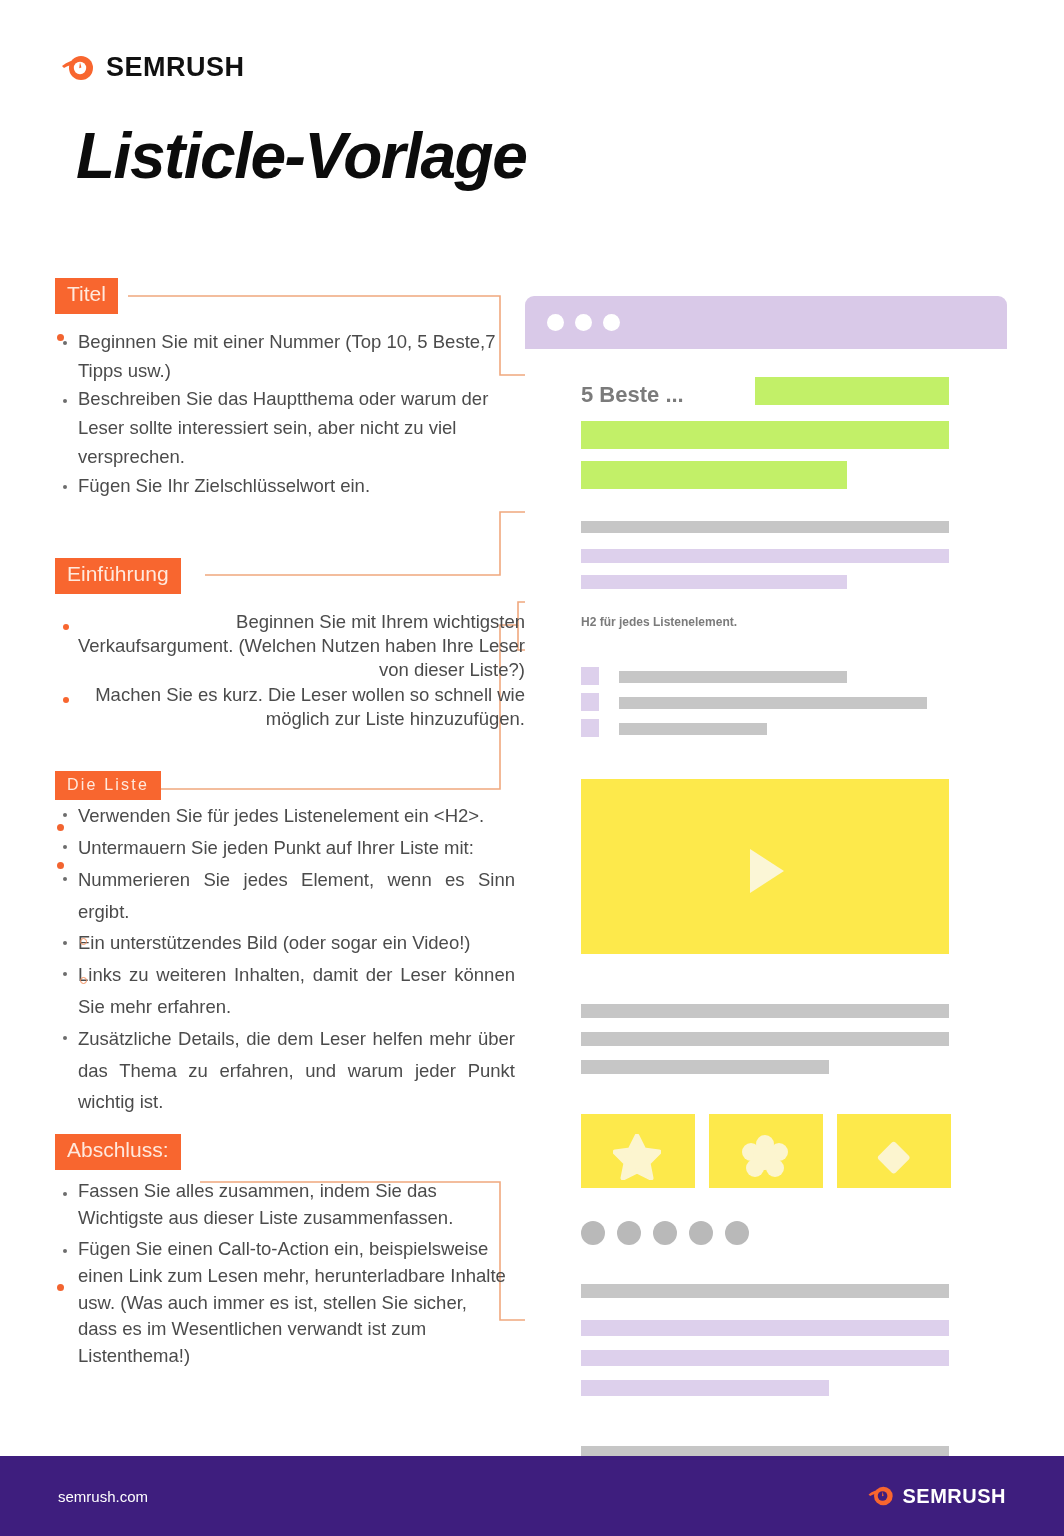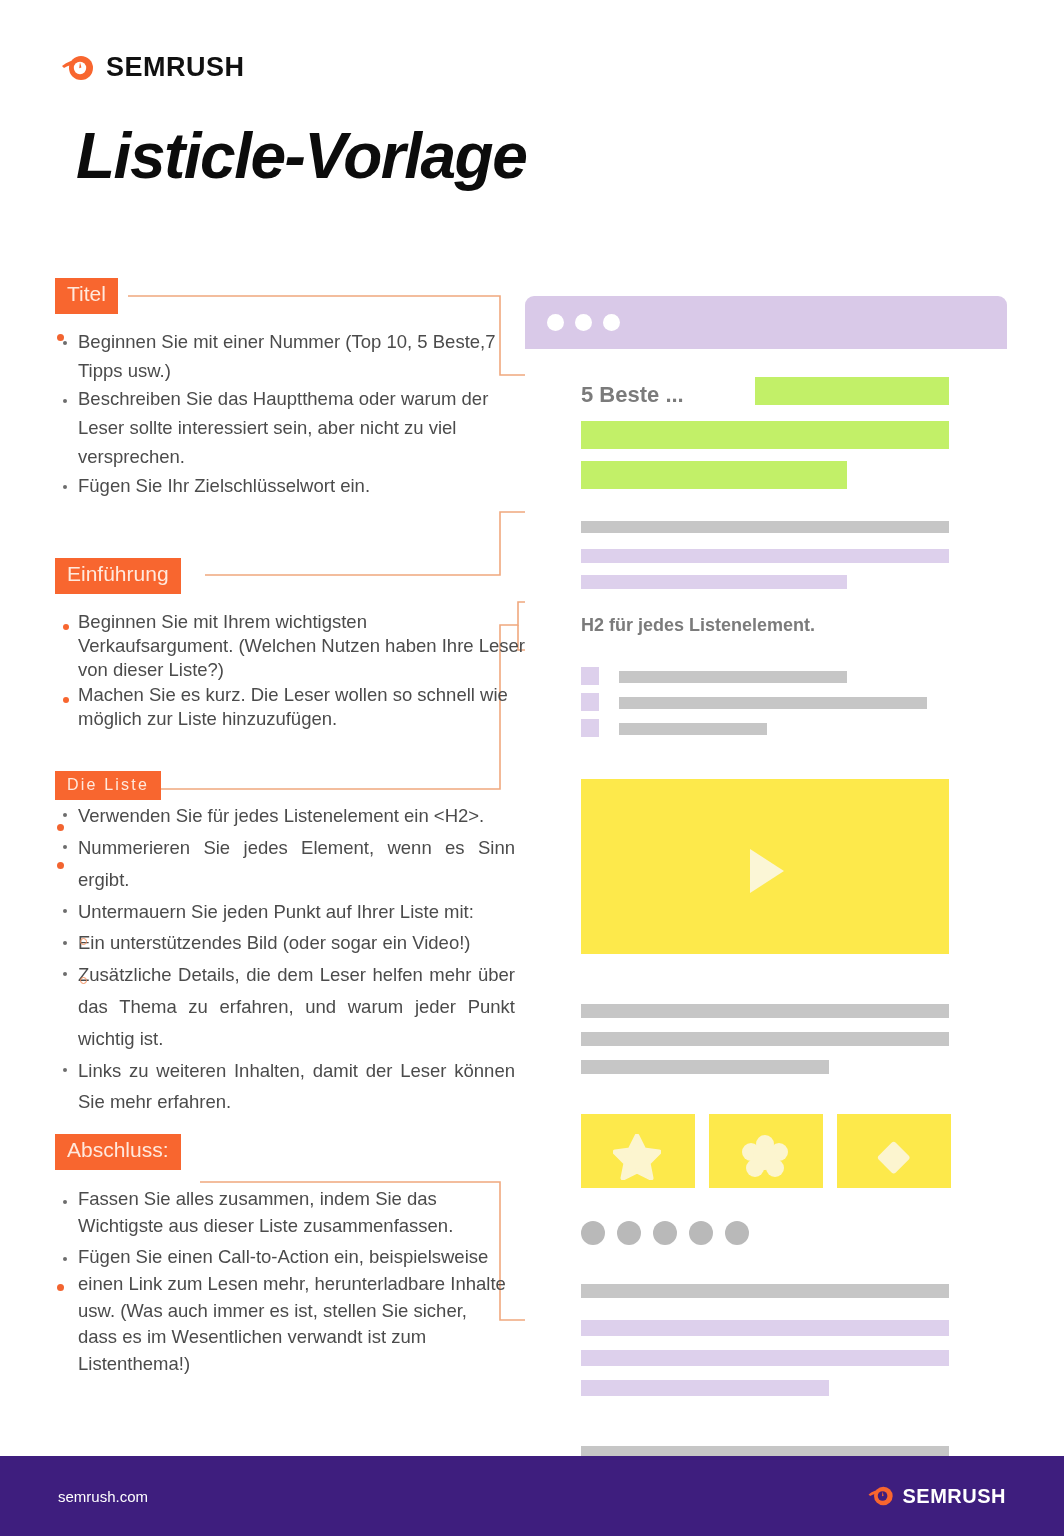--- a/index.html
+++ b/index.html
@@ -136,41 +136,41 @@
       <span class="badge">Titel</span>
       <ul class="blist" style="margin-top:14px;">
         <li>Beginnen Sie mit einer Nummer (Top 10, 5 Beste,7 Tipps usw.)</li>
         <li>Beschreiben Sie das Hauptthema oder warum der Leser sollte interessiert sein, aber nicht zu viel versprechen.</li>
         <li>Fügen Sie Ihr Zielschlüsselwort ein.</li>
       </ul>
     </div>
 
     <div style="margin-top:58px;">
       <span class="badge">Einführung</span>
-      <ul class="blist tight dot-orange" style="margin-top:16px;">
+      <ul class="blist tight dot-orange" style="margin-top:16px;text-align:right;">
         <li>Beginnen Sie mit Ihrem wichtigsten Verkaufsargument. (Welchen Nutzen haben Ihre Leser von dieser Liste?)</li>
         <li>Machen Sie es kurz. Die Leser wollen so schnell wie möglich zur Liste hinzuzufügen.</li>
       </ul>
     </div>
 
     <div style="margin-top:40px;">
       <span class="badge small">Die Liste</span>
       <ul class="blist just" style="margin-top:0; width:460px;">
         <li>Verwenden Sie für jedes Listenelement ein &lt;H2&gt;.</li>
+        <li>Untermauern Sie jeden Punkt auf Ihrer Liste mit:</li>
         <li>Nummerieren Sie jedes Element, wenn es Sinn ergibt.</li>
-        <li>Untermauern Sie jeden Punkt auf Ihrer Liste mit:</li>
         <li>Ein unterstützendes Bild (oder sogar ein Video!)</li>
+        <li>Links zu weiteren Inhalten, damit der Leser können Sie mehr erfahren.</li>
         <li> Zusätzliche Details, die dem Leser helfen mehr über das Thema zu erfahren, und warum jeder Punkt wichtig ist.</li>
-        <li>Links zu weiteren Inhalten, damit der Leser können Sie mehr erfahren.</li>
       </ul>
     </div>
 
     <div style="margin-top:16px;">
       <span class="badge">Abschluss:</span>
-      <ul class="blist tight" style="margin-top:16px; width:455px;">
+      <ul class="blist tight" style="margin-top:8px; width:455px;">
         <li style="line-height:1.45; margin-bottom:4px;"> Fassen Sie alles zusammen, indem Sie das Wichtigste aus dieser Liste zusammenfassen.</li>
         <li style="line-height:1.45;">Fügen Sie einen Call-to-Action ein, beispielsweise einen Link zum Lesen mehr, herunterladbare Inhalte usw. (Was auch immer es ist, stellen Sie sicher, dass es im Wesentlichen verwandt ist zum Listenthema!)</li>
       </ul>
     </div>
   </div>
 
   <span class="sdot" style="left:57px; top:334px;"></span>
   <span class="sdot" style="left:57px; top:824px;"></span>
   <span class="sdot" style="left:57px; top:862px;"></span>
   <span class="sdot ring" style="left:80px; top:938px;"></span>
@@ -191,21 +191,21 @@
 
       <div class="mock-h1">5 Beste ...</div>
       <span class="bar green" style="left:192px; top:28px; width:194px; height:28px;"></span>
       <span class="bar green" style="left:18px;  top:72px; width:368px; height:28px;"></span>
       <span class="bar green" style="left:18px;  top:112px; width:266px; height:28px;"></span>
 
       <span class="bar grayb" style="left:18px; top:172px; width:368px; height:12px;"></span>
       <span class="bar purp" style="left:18px; top:200px; width:368px; height:14px;"></span>
       <span class="bar purp" style="left:18px; top:226px; width:266px; height:14px;"></span>
 
-      <div class="mock-h1" style="top:266px; font-size:18px;">H2 für jedes Listenelement.</div>
+      <div class="mock-h1" style="top:266px; font-size:12px;">H2 für jedes Listenelement.</div>
 
       <span class="bar purp" style="left:18px; top:318px; width:18px; height:18px;"></span>
       <span class="bar grayb" style="left:56px; top:322px; width:228px; height:12px;"></span>
       <span class="bar purp" style="left:18px; top:344px; width:18px; height:18px;"></span>
       <span class="bar grayb" style="left:56px; top:348px; width:308px; height:12px;"></span>
       <span class="bar purp" style="left:18px; top:370px; width:18px; height:18px;"></span>
       <span class="bar grayb" style="left:56px; top:374px; width:148px; height:12px;"></span>
 
       <span class="bar yellow" style="left:18px; top:430px; width:368px; height:175px;"></span>
       <span class="play" style="left:187px; top:500px; border-width:22px 0 22px 34px; border-color:transparent transparent transparent #fbf6d6;"></span>

